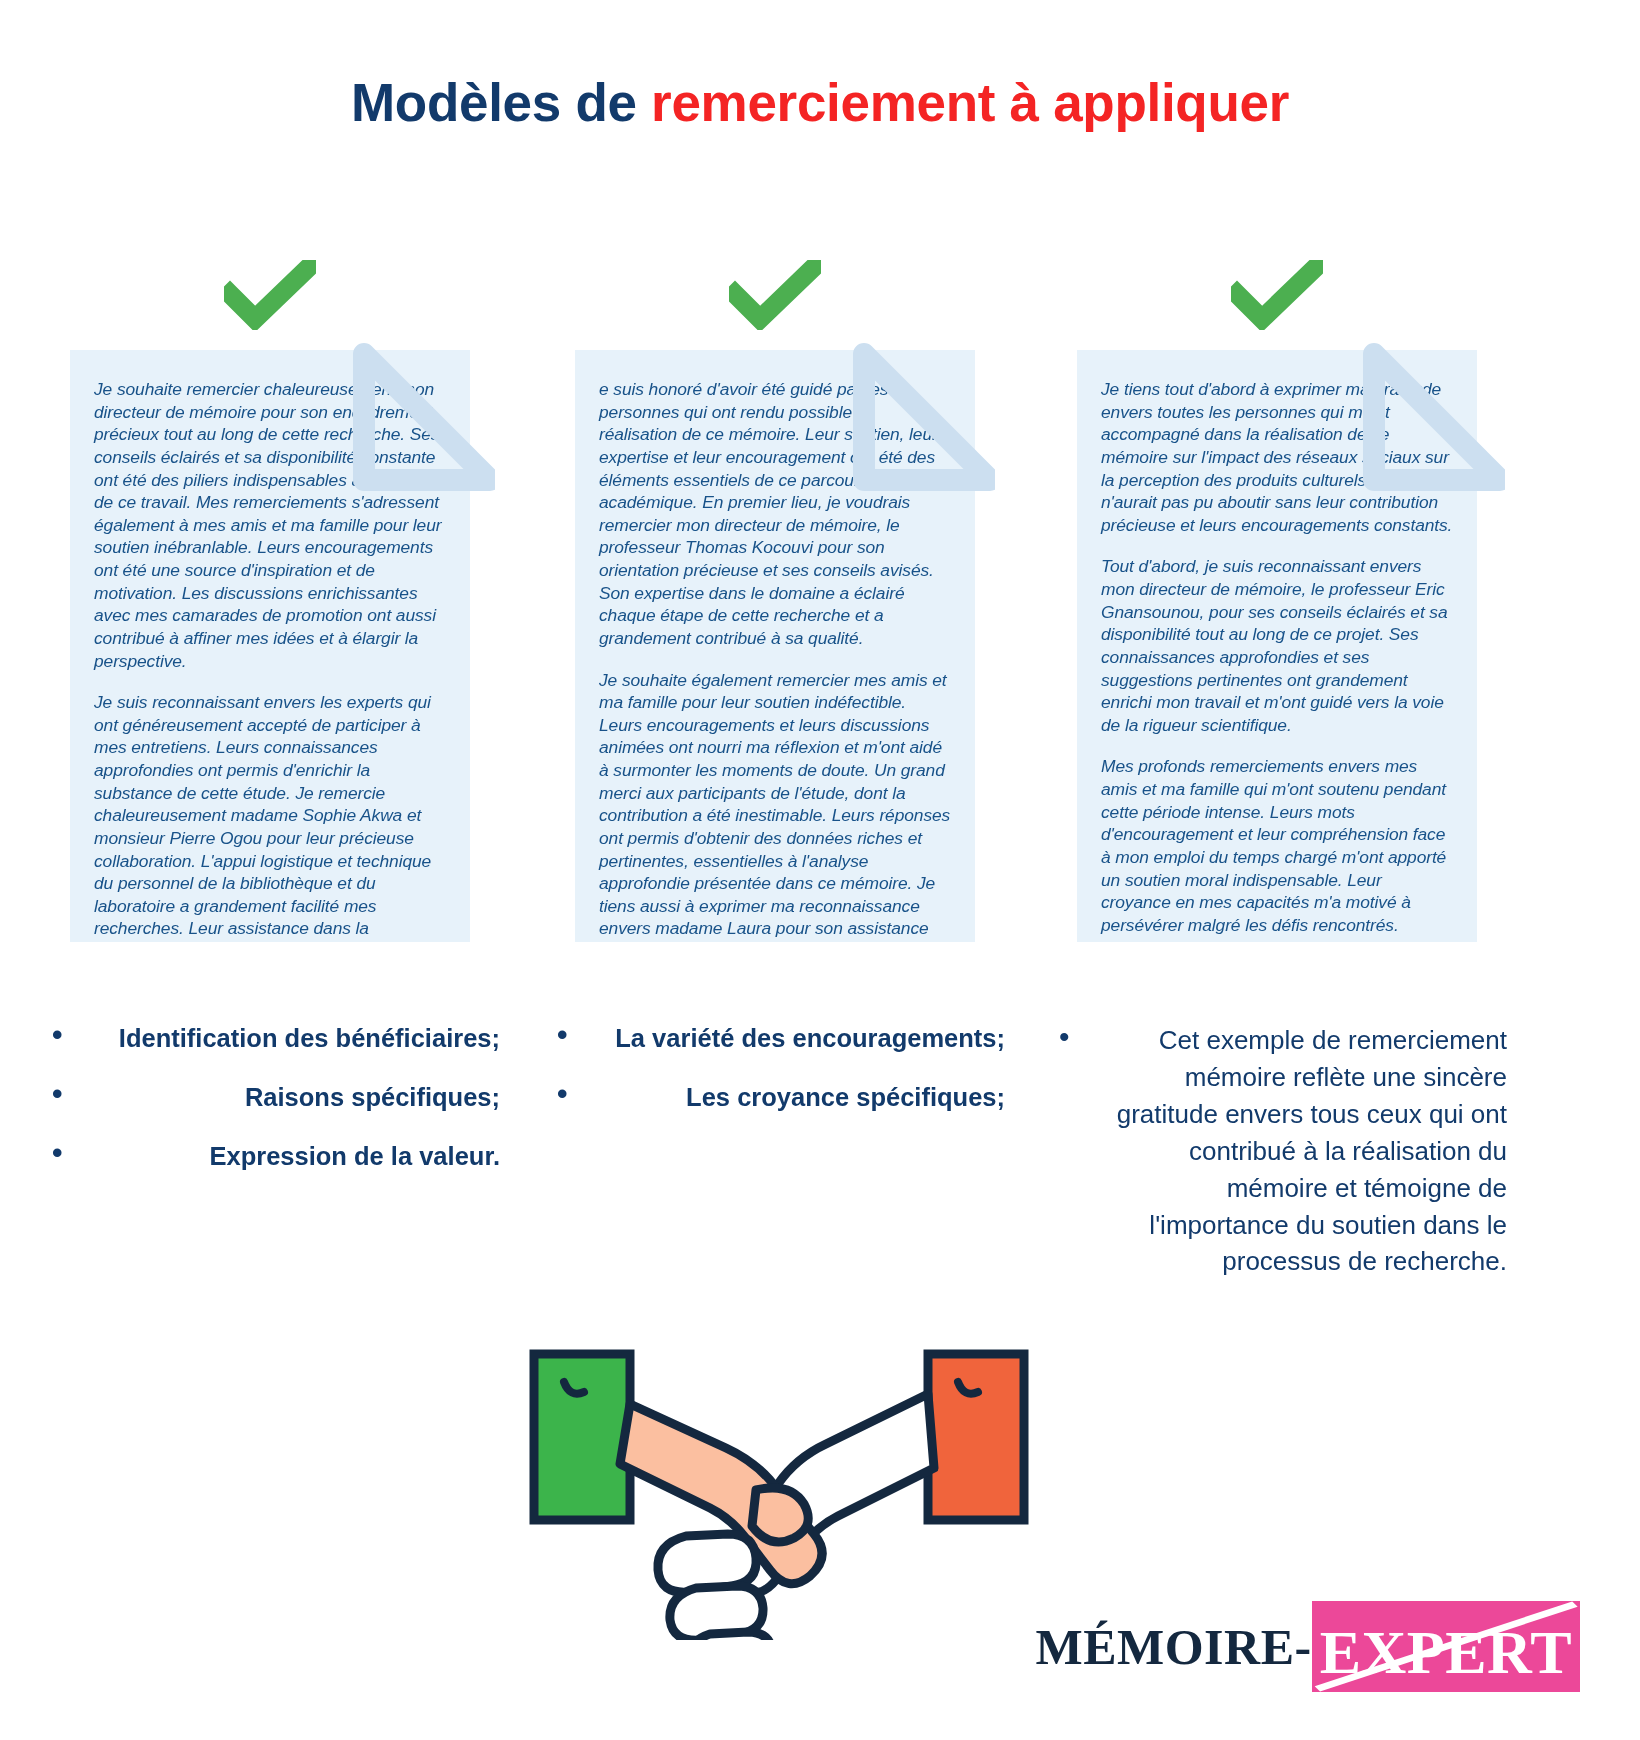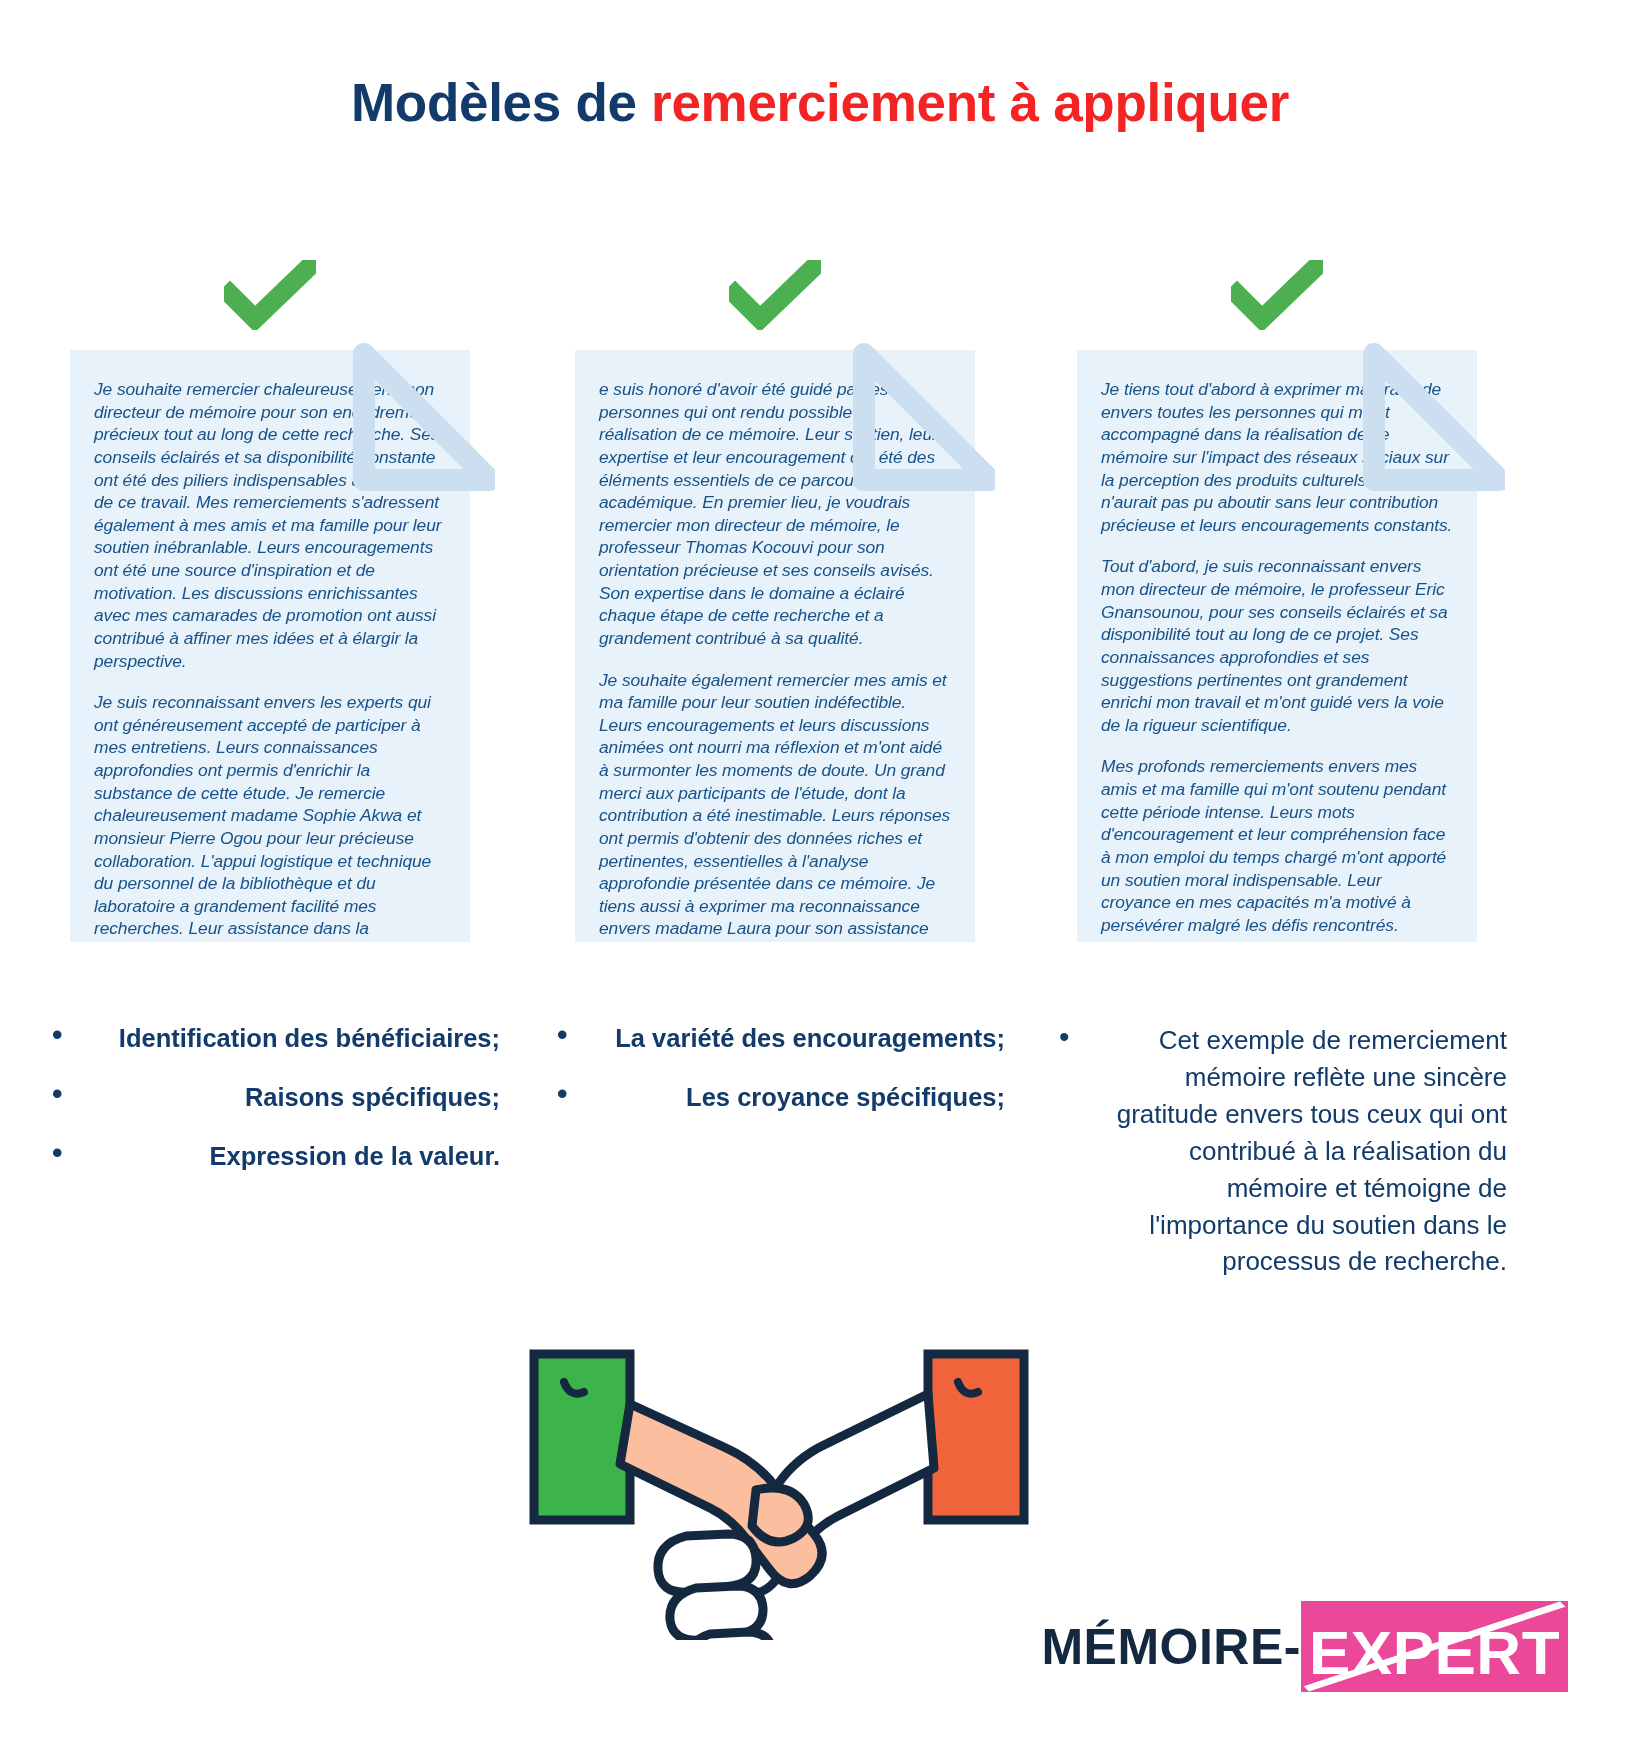--- a/index.html
+++ b/index.html
@@ -141,25 +141,26 @@
   
   .handshake {
     position: absolute;
     left: 520px;
     top: 1340px;
   }
 
   
   .logo {
     position: absolute;
-    right: 72px;
+    right: 60px;
     bottom: 48px;
     display: flex;
     align-items: center;
     white-space: nowrap;
+    font-family: Liberation Serif, serif;
   }
   .logo-main {
     font-size: 50px;
     font-weight: bold;
     color: #14283f;
     letter-spacing: 0.5px;
   }
   .logo-box {
     background: #ec4899;
     color: #ffffff;

